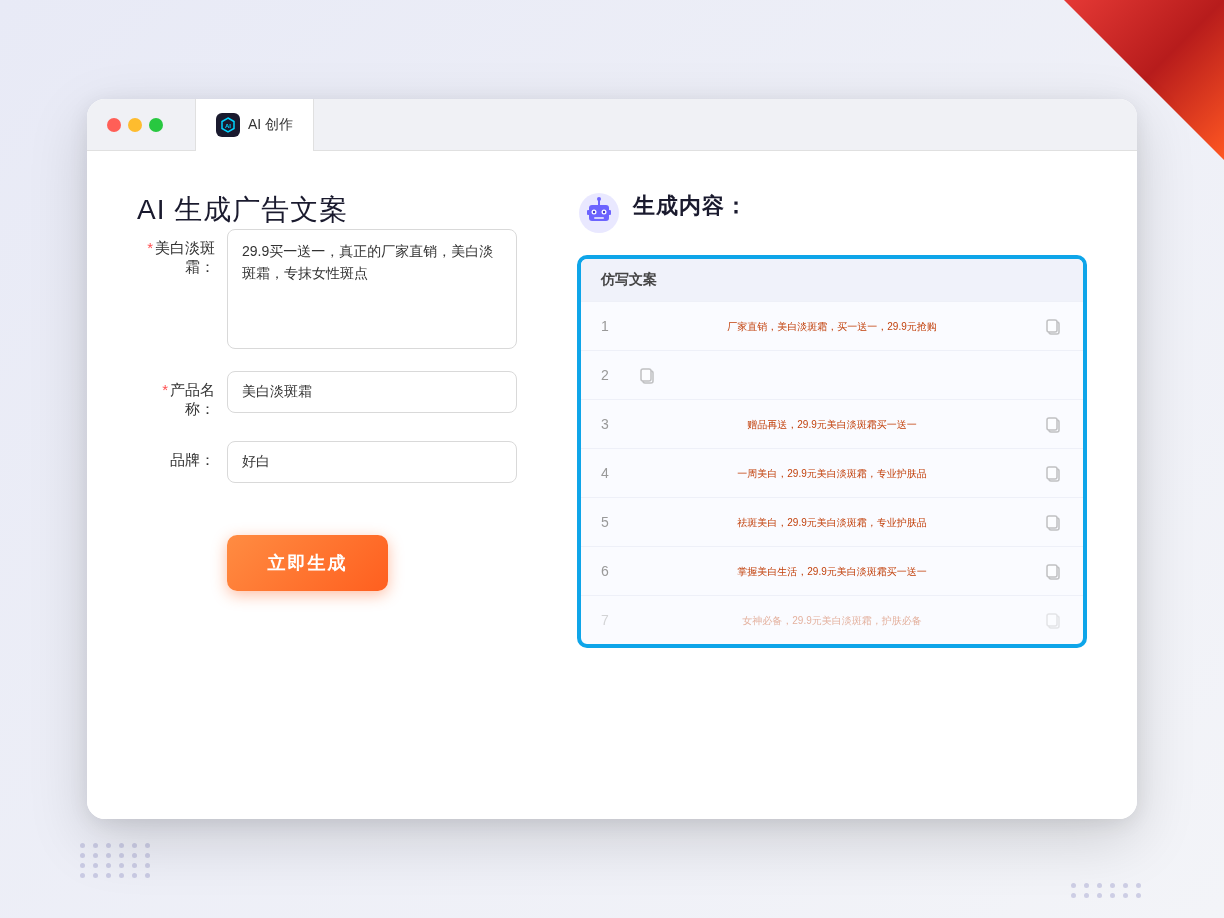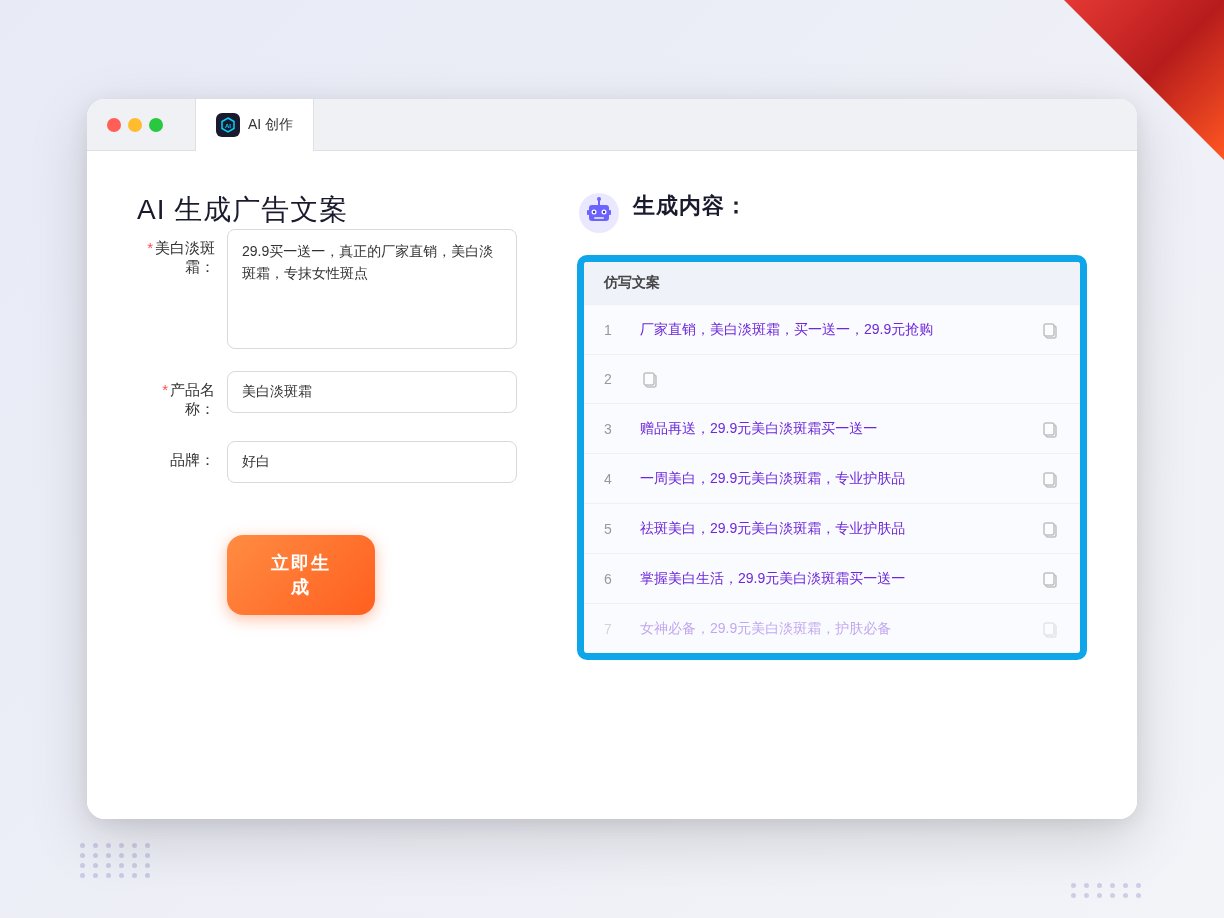--- a/index.html
+++ b/index.html
@@ -169,26 +169,26 @@
 
     .text-input {
       height: 42px;
     }
 
     .submit-btn {
       margin-top: 30px;
       background: linear-gradient(135deg, #ff8c42, #ff5f1f);
       color: #fff;
       border: none;
-      border-radius: 16px;
+      border-radius: 10px;
       padding: 16px 40px;
       font-size: 18px;
       font-weight: 600;
       cursor: pointer;
-      width: 148px;
+      width: 161px;
       margin-left: 90px;
       letter-spacing: 2px;
       font-family: 'PingFang SC', 'Microsoft YaHei', sans-serif;
       box-shadow: 0 4px 15px rgba(255, 95, 31, 0.4);
     }
 
     
     .right-panel {
       flex: 1;
       display: flex;
@@ -211,21 +211,21 @@
       font-size: 22px;
       font-weight: 600;
       color: #1a1a2e;
       letter-spacing: 1px;
     }
 
     .results-table {
       background: #fafbff;
       border-radius: 10px;
       overflow: hidden;
-      border: 7px solid #0ea5e9;
+      border: 4px solid #0ea5e9;
     }
 
     .table-header {
       background: #f0f2fa;
       padding: 12px 20px;
       font-size: 14px;
       font-weight: 600;
       color: #444;
       border-bottom: 1px solid #eef0f8;
     }
@@ -248,23 +248,24 @@
 
     .row-number {
       font-size: 14px;
       color: #999;
       width: 20px;
       flex-shrink: 0;
     }
 
     .row-text {
       flex: 1;
-      font-size: 14px;
-      color: #6d28d9;
+      font-size: 10px;
+      color: #c2410c;
       line-height: 1.5;
+      text-align: center;
     }
 
     .copy-icon {
       width: 20px;
       height: 20px;
       flex-shrink: 0;
       opacity: 0.5;
       cursor: pointer;
     }
 

